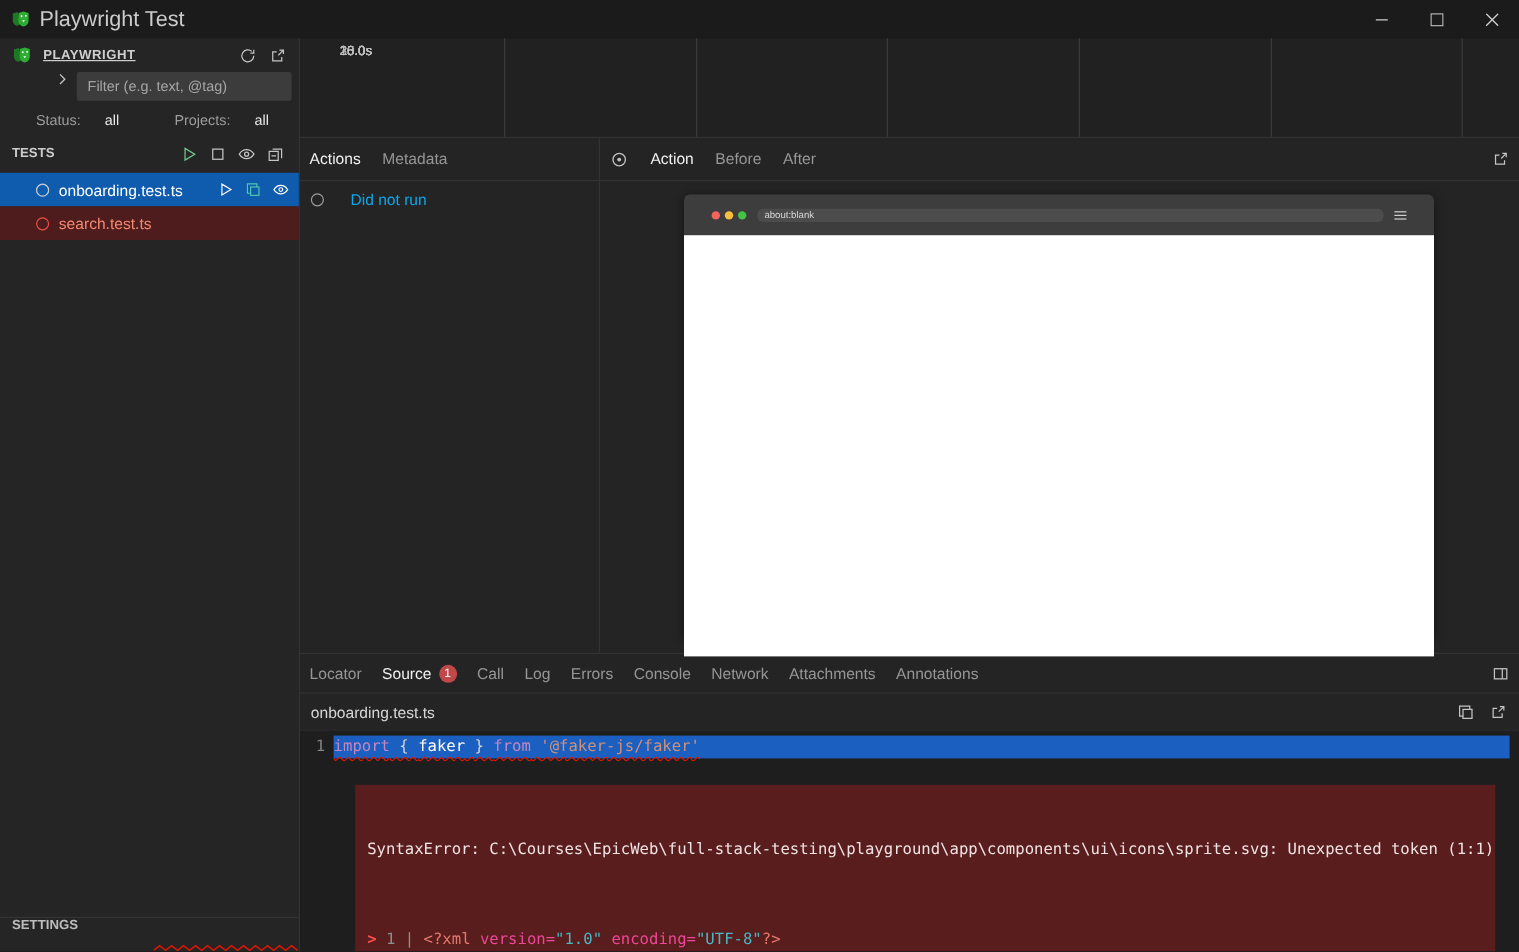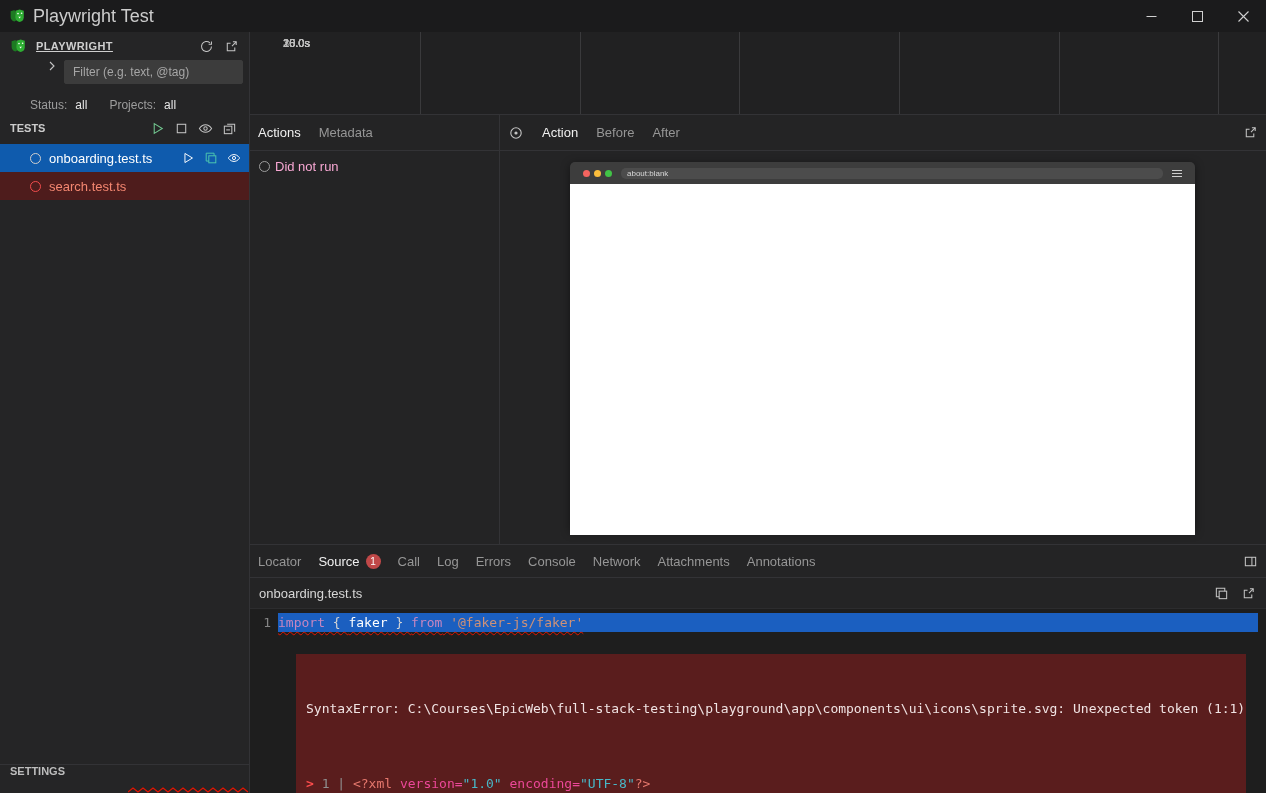--- a/index.html
+++ b/index.html
@@ -24,21 +24,21 @@
   .sb-header { height:28px; display:flex; align-items:center; padding:0 10px; gap:10px; }
   .sb-header .sb-title { font-size:11px; font-weight:bold; letter-spacing:.4px; color:#cfcfcf; flex:1;text-decoration:underline; }
   .sb-header .sb-icons { display:flex; gap:10px; align-items:center; }
   .icon-btn { background:none; border:none; padding:0; cursor:pointer; display:flex; align-items:center; justify-content:center; }
 
   .sb-filter { height:28px; display:flex; padding:0 6px 0 24px; gap:6px;margin-left:22px; }
   .sb-filter input { flex:1; height:24px; background:#3c3c3c; border:1px solid #3c3c3c; border-radius:2px;
     color:#cccccc; font-size:12px; padding:0 8px; outline:none; font-family:"Liberation Sans",sans-serif; }
   .sb-filter input::placeholder { color:#a6a6a6; }
 
-  .sb-status { height:24px; display:flex; align-items:flex-end; padding-left:30px; font-size:12px; gap:8px; }
+  .sb-status { height:24px; display:flex; align-items:center; padding-left:30px; font-size:12px; gap:20px; }
   .sb-status .dim { color:#9d9d9d; }
   .sb-status .val { color:#e7e7e7; cursor:pointer; }
   .sb-status .gap { width:6px; }
 
   .sb-tests-header { height:32px; display:flex; align-items:center; padding:0 12px 0 10px; }
   .sb-tests-header .label { font-size:11px; font-weight:bold; color:#cccccc; flex:1; }
   .sb-tests-header .icons { display:flex; gap:9px; align-items:center; }
 
   .test-row { height:28px; display:flex; align-items:center; padding:0 8px 0 30px; gap:8px; font-size:13px; cursor:pointer; }
   .test-row .t-name { flex:1; white-space:nowrap; overflow:hidden; }
@@ -68,29 +68,29 @@
   .timeline .tick:nth-of-type(9){left:425px}.timeline .tick:nth-of-type(10){left:585px}
   .timeline .tick:nth-of-type(11){left:745px}.timeline .tick:nth-of-type(12){left:904px}
 
   
   .middle { flex:1; display:flex; min-height:0; border-bottom:1px solid #333336; background:#242425; }
   .panel-tabs { height:36px; flex:0 0 36px; display:flex; align-items:center; gap:18px; padding:0 8px; border-bottom:1px solid #333336; font-size:13px; }
   .tab { color:#969696; cursor:pointer; white-space:nowrap; display:flex; align-items:center; gap:6px; }
   .tab.active { color:#f0f0f0; }
 
   .actions-panel { width:250px; flex:0 0 250px; border-right:1px solid #333336; display:flex; flex-direction:column; }
-  .dnr-row { height:30px; display:flex; align-items:center; gap:5px; padding-left:9px; font-size:13px; color:#f9a8d4; cursor:pointer; }
+  .dnr-row { height:30px; display:flex; align-items:center; gap:22px; padding-left:9px; font-size:13px; color:#0ea5e9; cursor:pointer; }
 
   .snapshot-panel { flex:1; display:flex; flex-direction:column; min-width:0; }
   .snapshot-tabs { justify-content:flex-start; }
   .snapshot-tabs .spacer { flex:1; }
   .snapshot-body { flex:1; position:relative; }
   .browser-frame { position:absolute; left:70px; top:11px; width:625px; height:368px;
     border-radius:5px 5px 0 0; box-shadow:0 2px 10px rgba(0,0,0,.45); }
-  .browser-header { height:22px; background:#3d3d3d; border-radius:5px 5px 0 0; display:flex; align-items:center; padding:0 13px; }
+  .browser-header { height:34px; background:#3d3d3d; border-radius:5px 5px 0 0; display:flex; align-items:center; padding:0 23px; }
   .dot { width:7px; height:7px; border-radius:50%; margin-right:4px; flex:0 0 7px; }
   .dot.r{background:#f4645f}.dot.y{background:#fbbe3c}.dot.g{background:#41c346}
   .addr { flex:1; height:11px; background:#4c4c4c; border-radius:5px; margin:0 9px 0 5px;
     font-size:8px; line-height:11px; color:#d8d8d8; padding-left:6px; overflow:hidden; white-space:nowrap; }
   .burger { width:10px; display:flex; flex-direction:column; gap:2px; }
   .burger span { height:1px; background:#cfcfcf; display:block; }
   .browser-content { height:351px; background:#ffffff; }
 
   
   .bottom-panel { height:248px; flex:0 0 248px; display:flex; flex-direction:column; background:#242425; }

